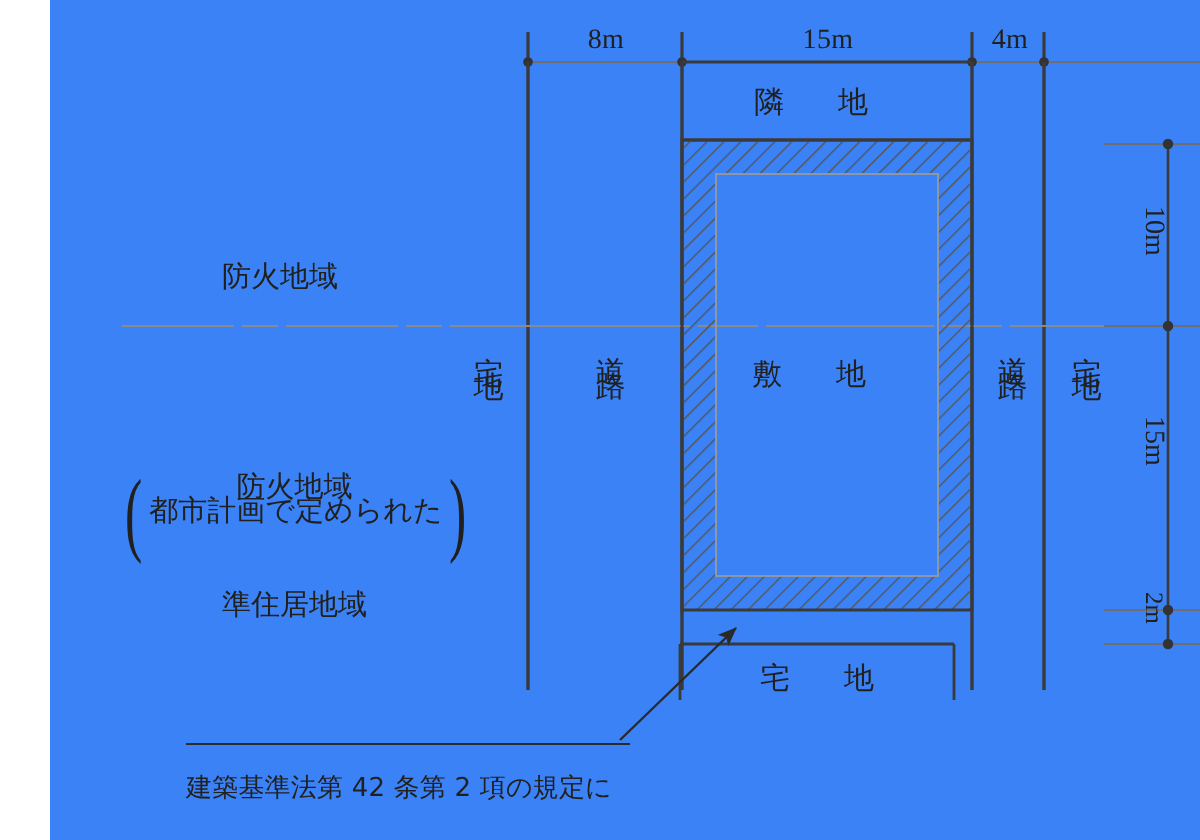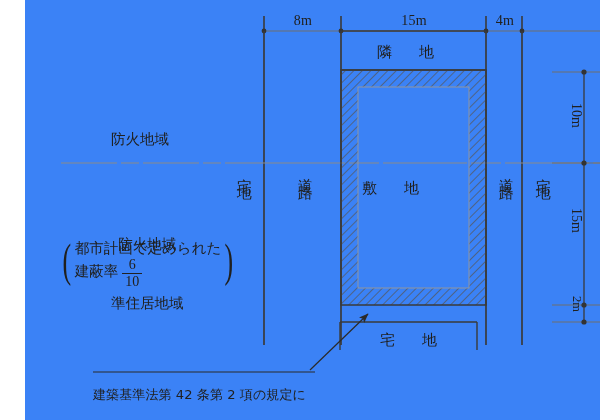--- a/index.html
+++ b/index.html
@@ -189,21 +189,21 @@
   <div class="lbl dim" style="left:259px; top:12px; width:38px; text-align:center;">8m</div>
   <div class="lbl dim" style="left:368px; top:12px; width:42px; text-align:center;">15m</div>
   <div class="lbl dim" style="left:465px; top:12px; width:30px; text-align:center;">4m</div>
 
   <div class="lbl vdim" style="left:541px; top:103px;">10m</div>
   <div class="lbl vdim" style="left:541px; top:208px;">15m</div>
   <div class="lbl vdim" style="left:543px; top:296px; font-size:12.5px;">2m</div>
 
   <div class="lbl jp-lg" style="left:352px; top:42px; letter-spacing:6px;">隣　地</div>
 
-  <div class="lbl jp-lg" style="left:337px; top:178px; letter-spacing:6px;">敷　地</div>
+  <div class="lbl jp-lg" style="left:351px; top:178px; letter-spacing:6px;">敷　地</div>
 
   <div class="lbl jp-lg" style="left:355px; top:330px; letter-spacing:6px;">宅　地</div>
 
   <div class="lbl vert" style="left:209px; top:166px;">宅地</div>
   <div class="lbl vert" style="left:270px; top:166px;">道路</div>
   <div class="lbl vert" style="left:471px; top:166px;">道路</div>
   <div class="lbl vert" style="left:508px; top:166px;">宅地</div>
 
   <div class="lbl zone-block jp" style="left:86px; top:91px;">
     <div>防火地域</div>
@@ -213,28 +213,20 @@
     <div>防火地域</div>
     <div>準住居地域</div>
   </div>
 
   <div class="lbl paren-row" style="left:34px; top:238px;">
     <span class="paren">(</span>
     <span class="paren-inner">
       <span class="prow">
         <span>都市計画で定められた</span>
       </span>
-      <span class="prow">
-        <span>建蔽率</span>
-        <span class="frac">
-          <span class="num">6</span>
-          <span class="bar"></span>
-          <span class="den">10</span>
-        </span>
-      </span>
     </span>
     <span class="paren">)</span>
   </div>
 
   <div class="lbl caption" style="left:68px; top:348px;">
     <div>建築基準法第 42 条第 2 項の規定に</div>
     
   </div>
 
 </div>

